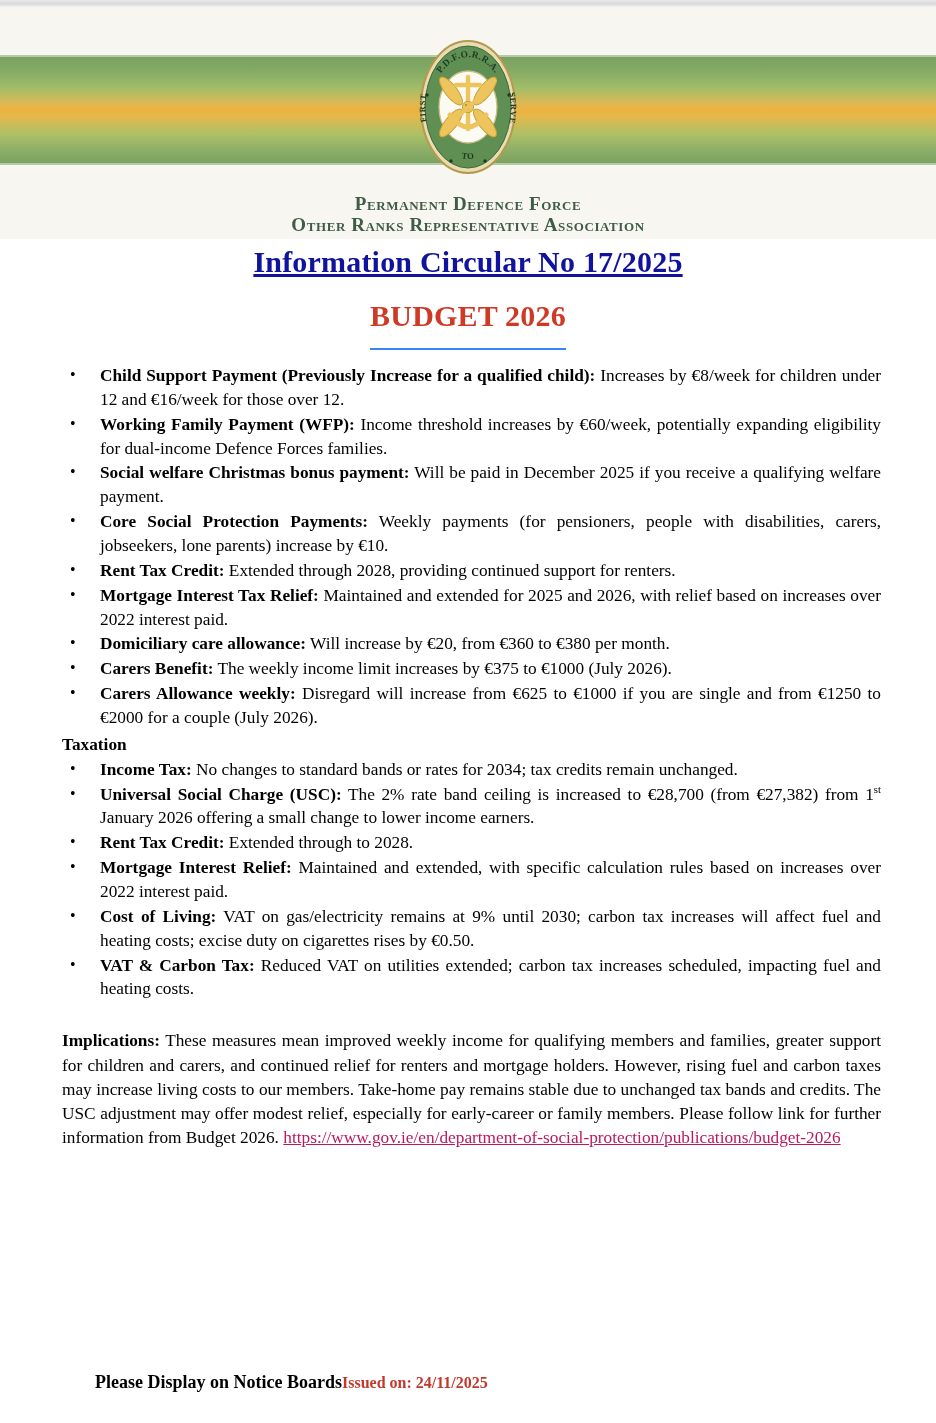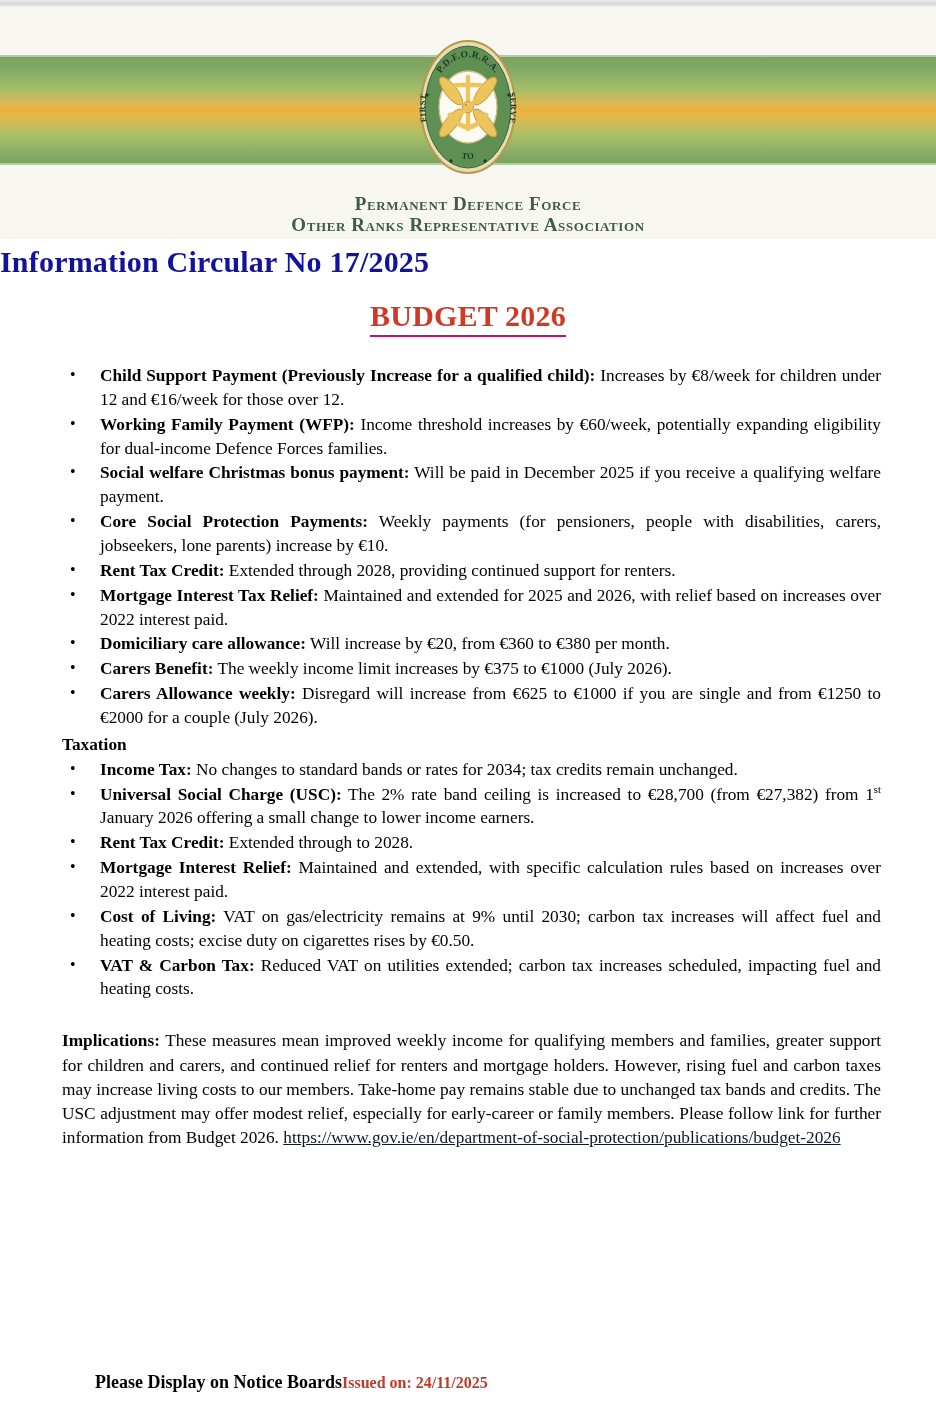--- a/index.html
+++ b/index.html
@@ -84,38 +84,39 @@
     font-weight: 600;
     letter-spacing: 0.6px;
     line-height: 1.12;
     z-index: 5;
   }
   .org-line1 { font-size: 19px; font-family: Liberation Serif, serif; }
   .org-line2 { font-size: 19px; }
 
   
   .doc-title {
-    text-align: left;
+    text-align: center;
     font-weight: bold;
     font-size: 30px;
     color: #12139c;
     margin-top: 6px;
     letter-spacing: 0.2px;
+    text-decoration: underline;
   }
   .doc-subtitle {
     text-align: center;
     font-weight: bold;
     font-size: 30px;
     color: #cf3a27;
     margin-top: 2px;
     letter-spacing: 0.2px;
   }
   .doc-subtitle span {
-    border-bottom: 2px solid #be185d;
-    padding-bottom: 3px;
+    border-bottom: 2px solid #3b82f6;
+    padding-bottom: 16px;
   }
 
   
   .page-body {
     padding: 6px 55px 0 62px;
     font-size: 17.3px;
     line-height: 1.38;
   }
   .section-head {
     font-weight: bold;
@@ -146,21 +147,21 @@
   sup { font-size: 0.62em; vertical-align: super; line-height: 0; }
 
   
   .implications {
     margin-top: 28px;
     text-align: justify;
     text-justify: inter-word;
     line-height: 1.40;
   }
   .doc-link {
-    color: #0f172a;
+    color: #be185d;
     text-decoration: underline;
     word-break: break-all;
   }
 
   
   .footer {
     position: absolute;
     left: 0; right: 0;
     bottom: 30px;
     padding: 0 62px 0 95px;

